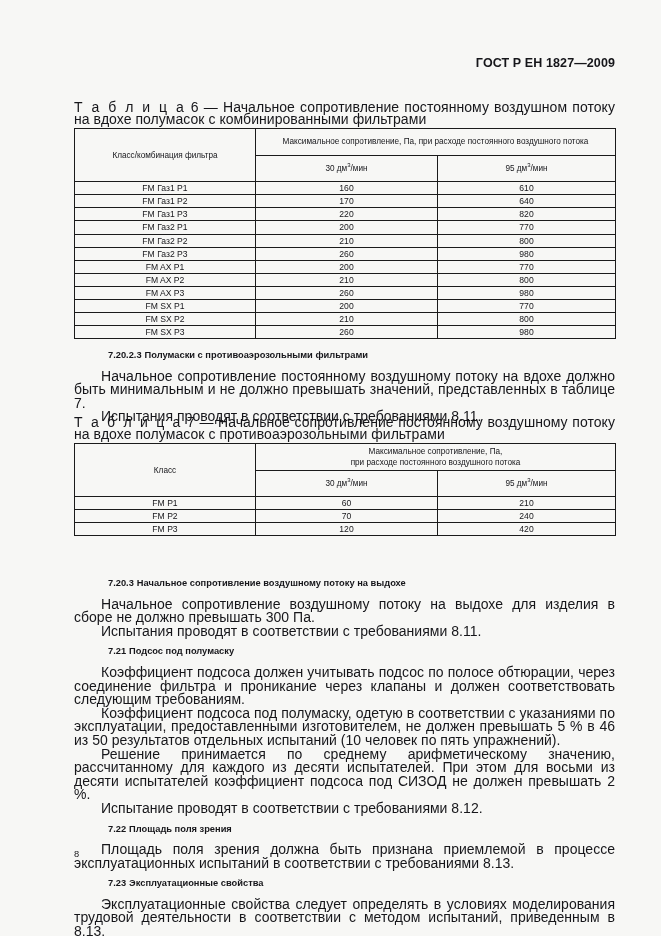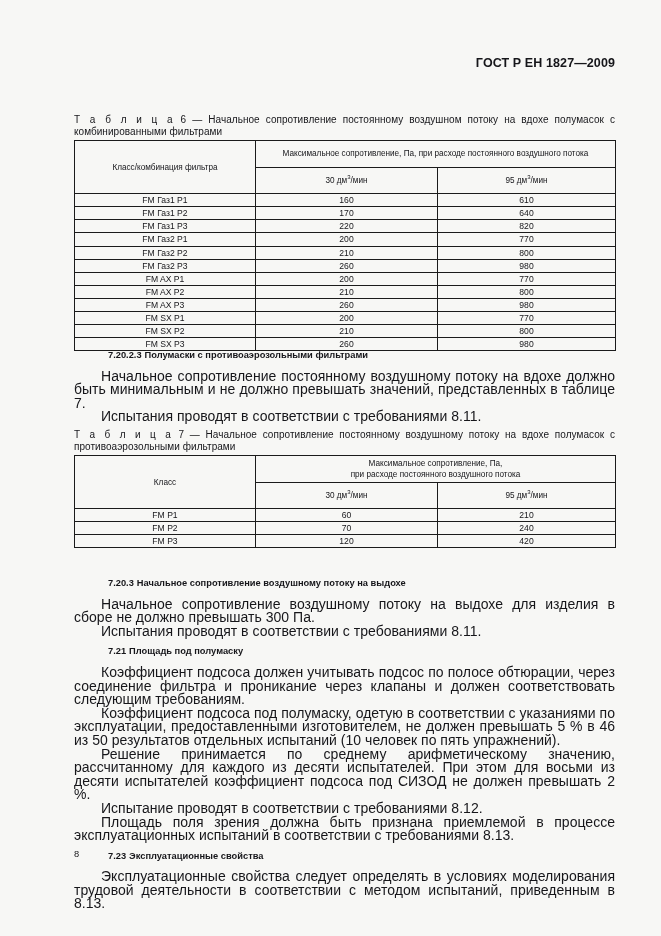--- a/index.html
+++ b/index.html
@@ -39,24 +39,24 @@
 
   
   .content {
     position: absolute;
     left: 74px;
     top: 0;
     width: 541px;
   }
 
   .tbl-caption {
-    font-size: 10px;
+    font-size: 14px;
     line-height: 11.6px;
     text-align: justify;
-    margin: 16px 0 3px 0;
+    margin: 4px 0 3px 0;
     letter-spacing: 0.05px;
   }
   .tbl-caption .sp {
     letter-spacing: 1.9px;
   }
 
   table.gost {
     border-collapse: collapse;
     width: 541px;
     table-layout: fixed;
@@ -268,27 +268,30 @@
 
   <div class="content" style="top:570px;">
 
     <h4 class="head">
       <span class="num">7.20.3</span><span>Начальное сопротивление воздушному потоку на выдохе</span>
     </h4>
     <p class="para">Начальное сопротивление воздушному потоку на выдохе для изделия в сборе не должно превышать 300 Па.</p>
     <p class="para">Испытания проводят в соответствии с требованиями 8.11.</p>
 
     <h4 class="head">
-      <span class="num">7.21</span><span>Площадь под полумаску</span>
+      <span class="num">7.21</span><span>Подсос под полумаску</span>
     </h4>
     <p class="para">Коэффициент подсоса должен учитывать подсос по полосе обтюрации, через соединение фильтра и проникание через клапаны и должен соответствовать следующим требованиям.</p>
     <p class="para">Коэффициент подсоса под полумаску, одетую в соответствии с указаниями по эксплуатации, предоставленными изготовителем, не должен превышать 5 % в 46 из 50 результатов отдельных испытаний (10 человек по пять упражнений).</p>
     <p class="para">Решение принимается по среднему арифметическому значению, рассчитанному для каждого из десяти испытателей. При этом для восьми из десяти испытателей коэффициент подсоса под СИЗОД не должен превышать 2 %.</p>
     <p class="para">Испытание проводят в соответствии с требованиями 8.12.</p>
 
+    <h4 class="head">
+      <span class="num">7.22</span><span>Площадь поля зрения</span>
+    </h4>
     <p class="para">Площадь поля зрения должна быть признана приемлемой в процессе эксплуатационных испытаний в соответствии с требованиями 8.13.</p>
 
     <h4 class="head">
       <span class="num">7.23</span><span>Эксплуатационные свойства</span>
     </h4>
     <p class="para">Эксплуатационные свойства следует определять в условиях моделирования трудовой деятельности в соответствии с методом испытаний, приведенным в 8.13.</p>
   </div>
 
   <div class="page-num">8</div>
 

